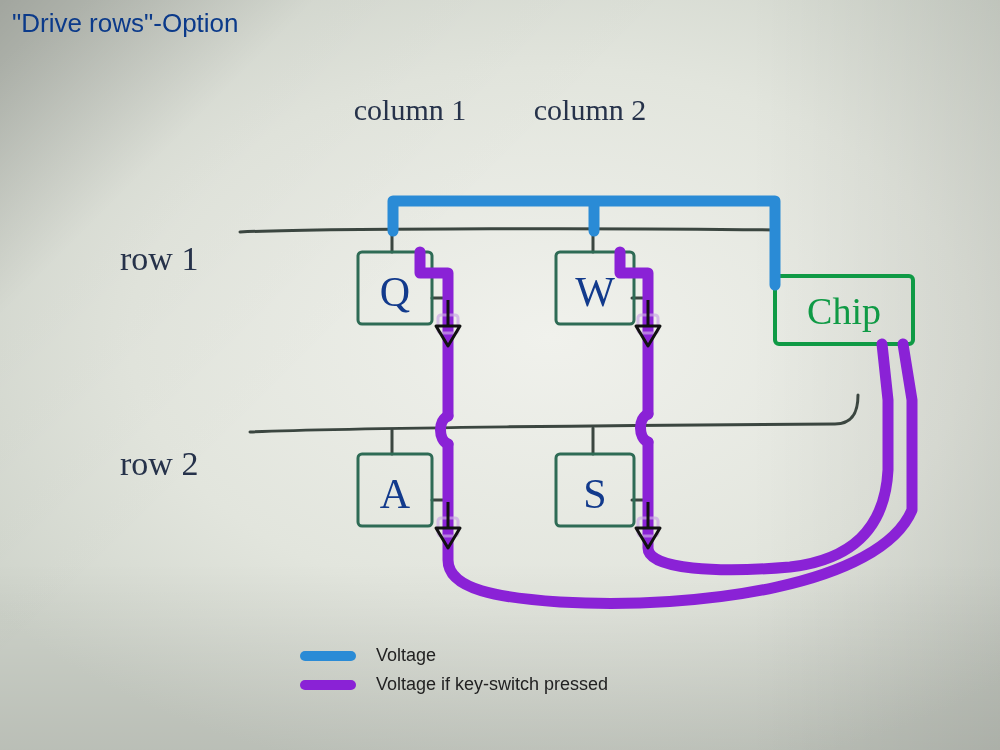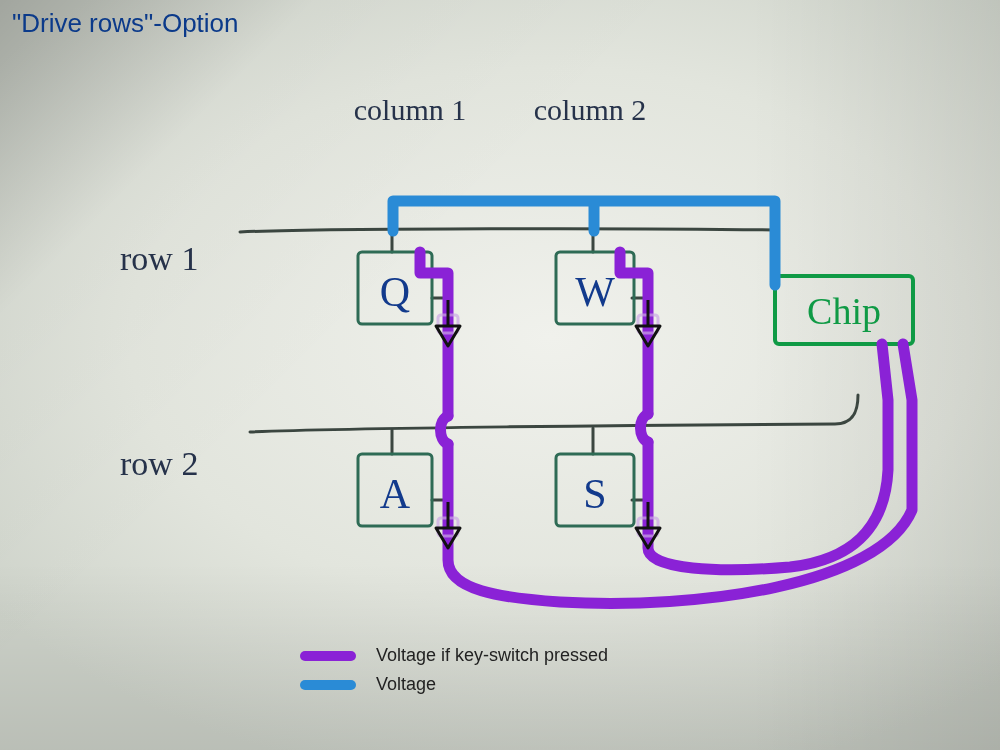--- a/index.html
+++ b/index.html
@@ -167,20 +167,20 @@
     <g>
       <path d="M648 502 L648 528"></path>
       <path d="M636 528 L660 528 L648 548 Z"></path>
     </g>
   </g>
 
 </svg>
 
 <div class="legend">
   <div class="row">
+    <div class="swatch sw-blue"></div>
+    <span>Voltage</span>
+  </div>
+  <div class="row">
     <div class="swatch sw-purple"></div>
     <span>Voltage if key-switch pressed</span>
-  </div>
-  <div class="row">
-    <div class="swatch sw-blue"></div>
-    <span>Voltage</span>
   </div>
 </div>
 
 </body></html>

